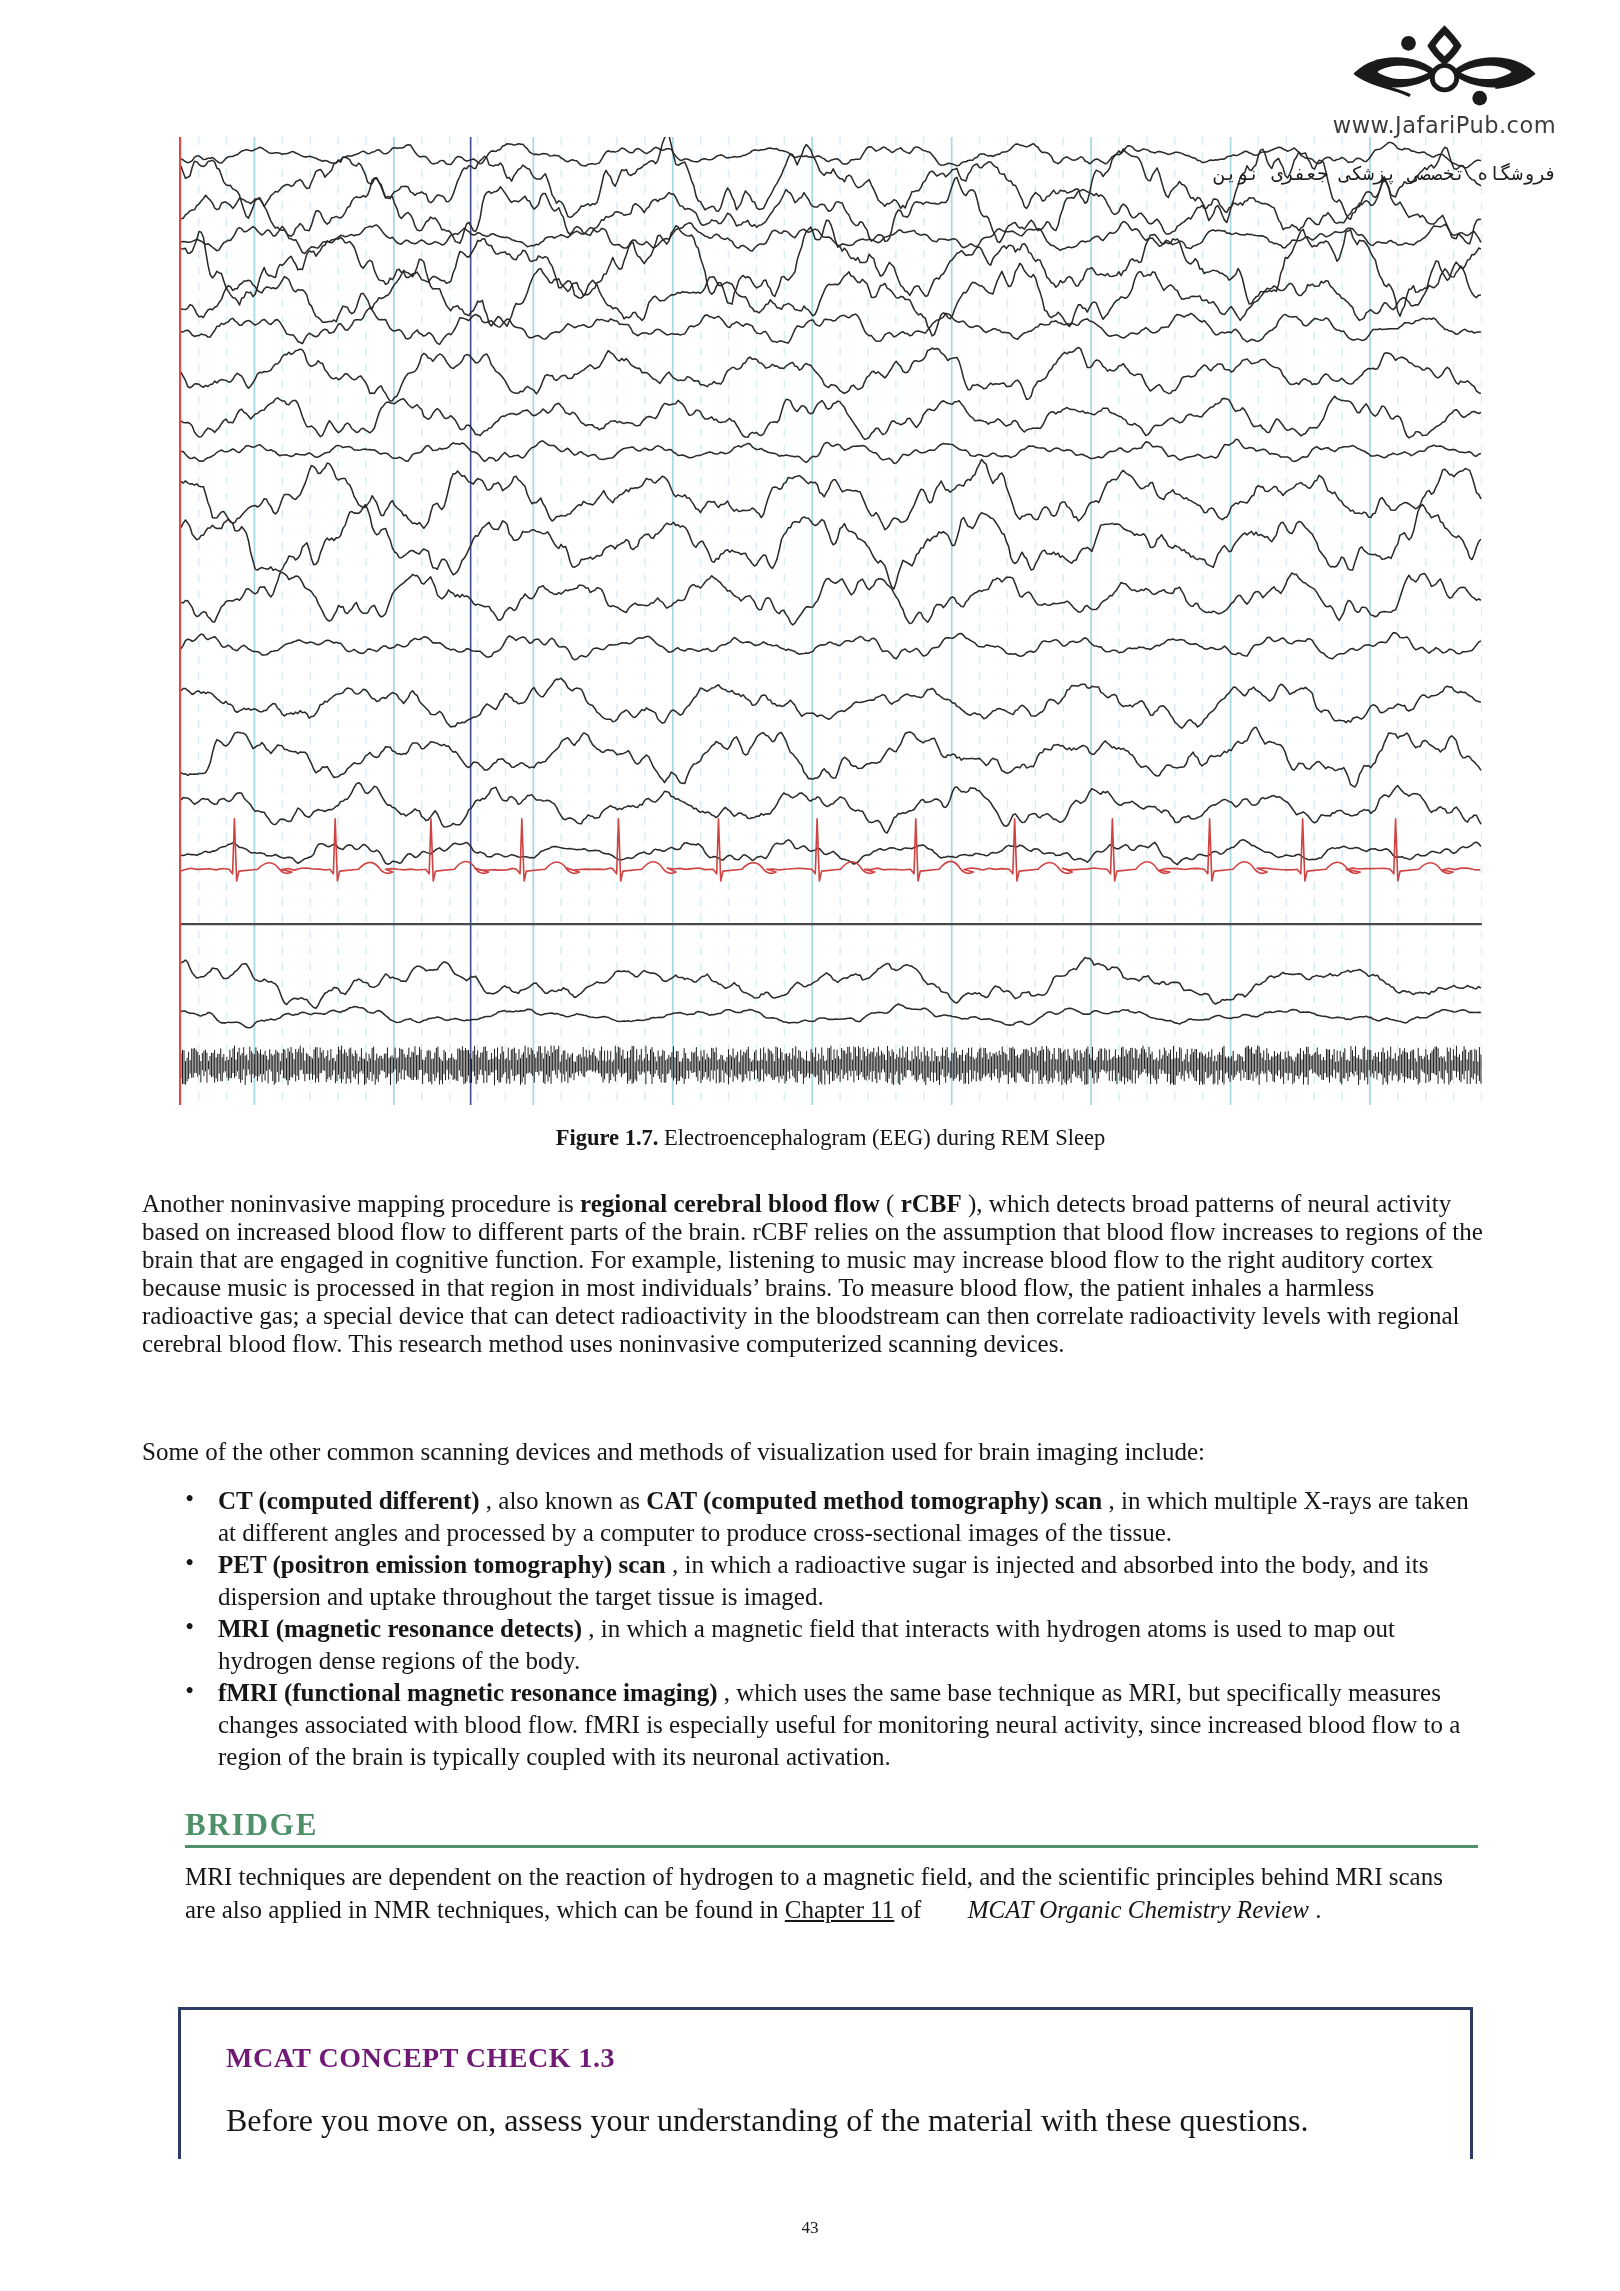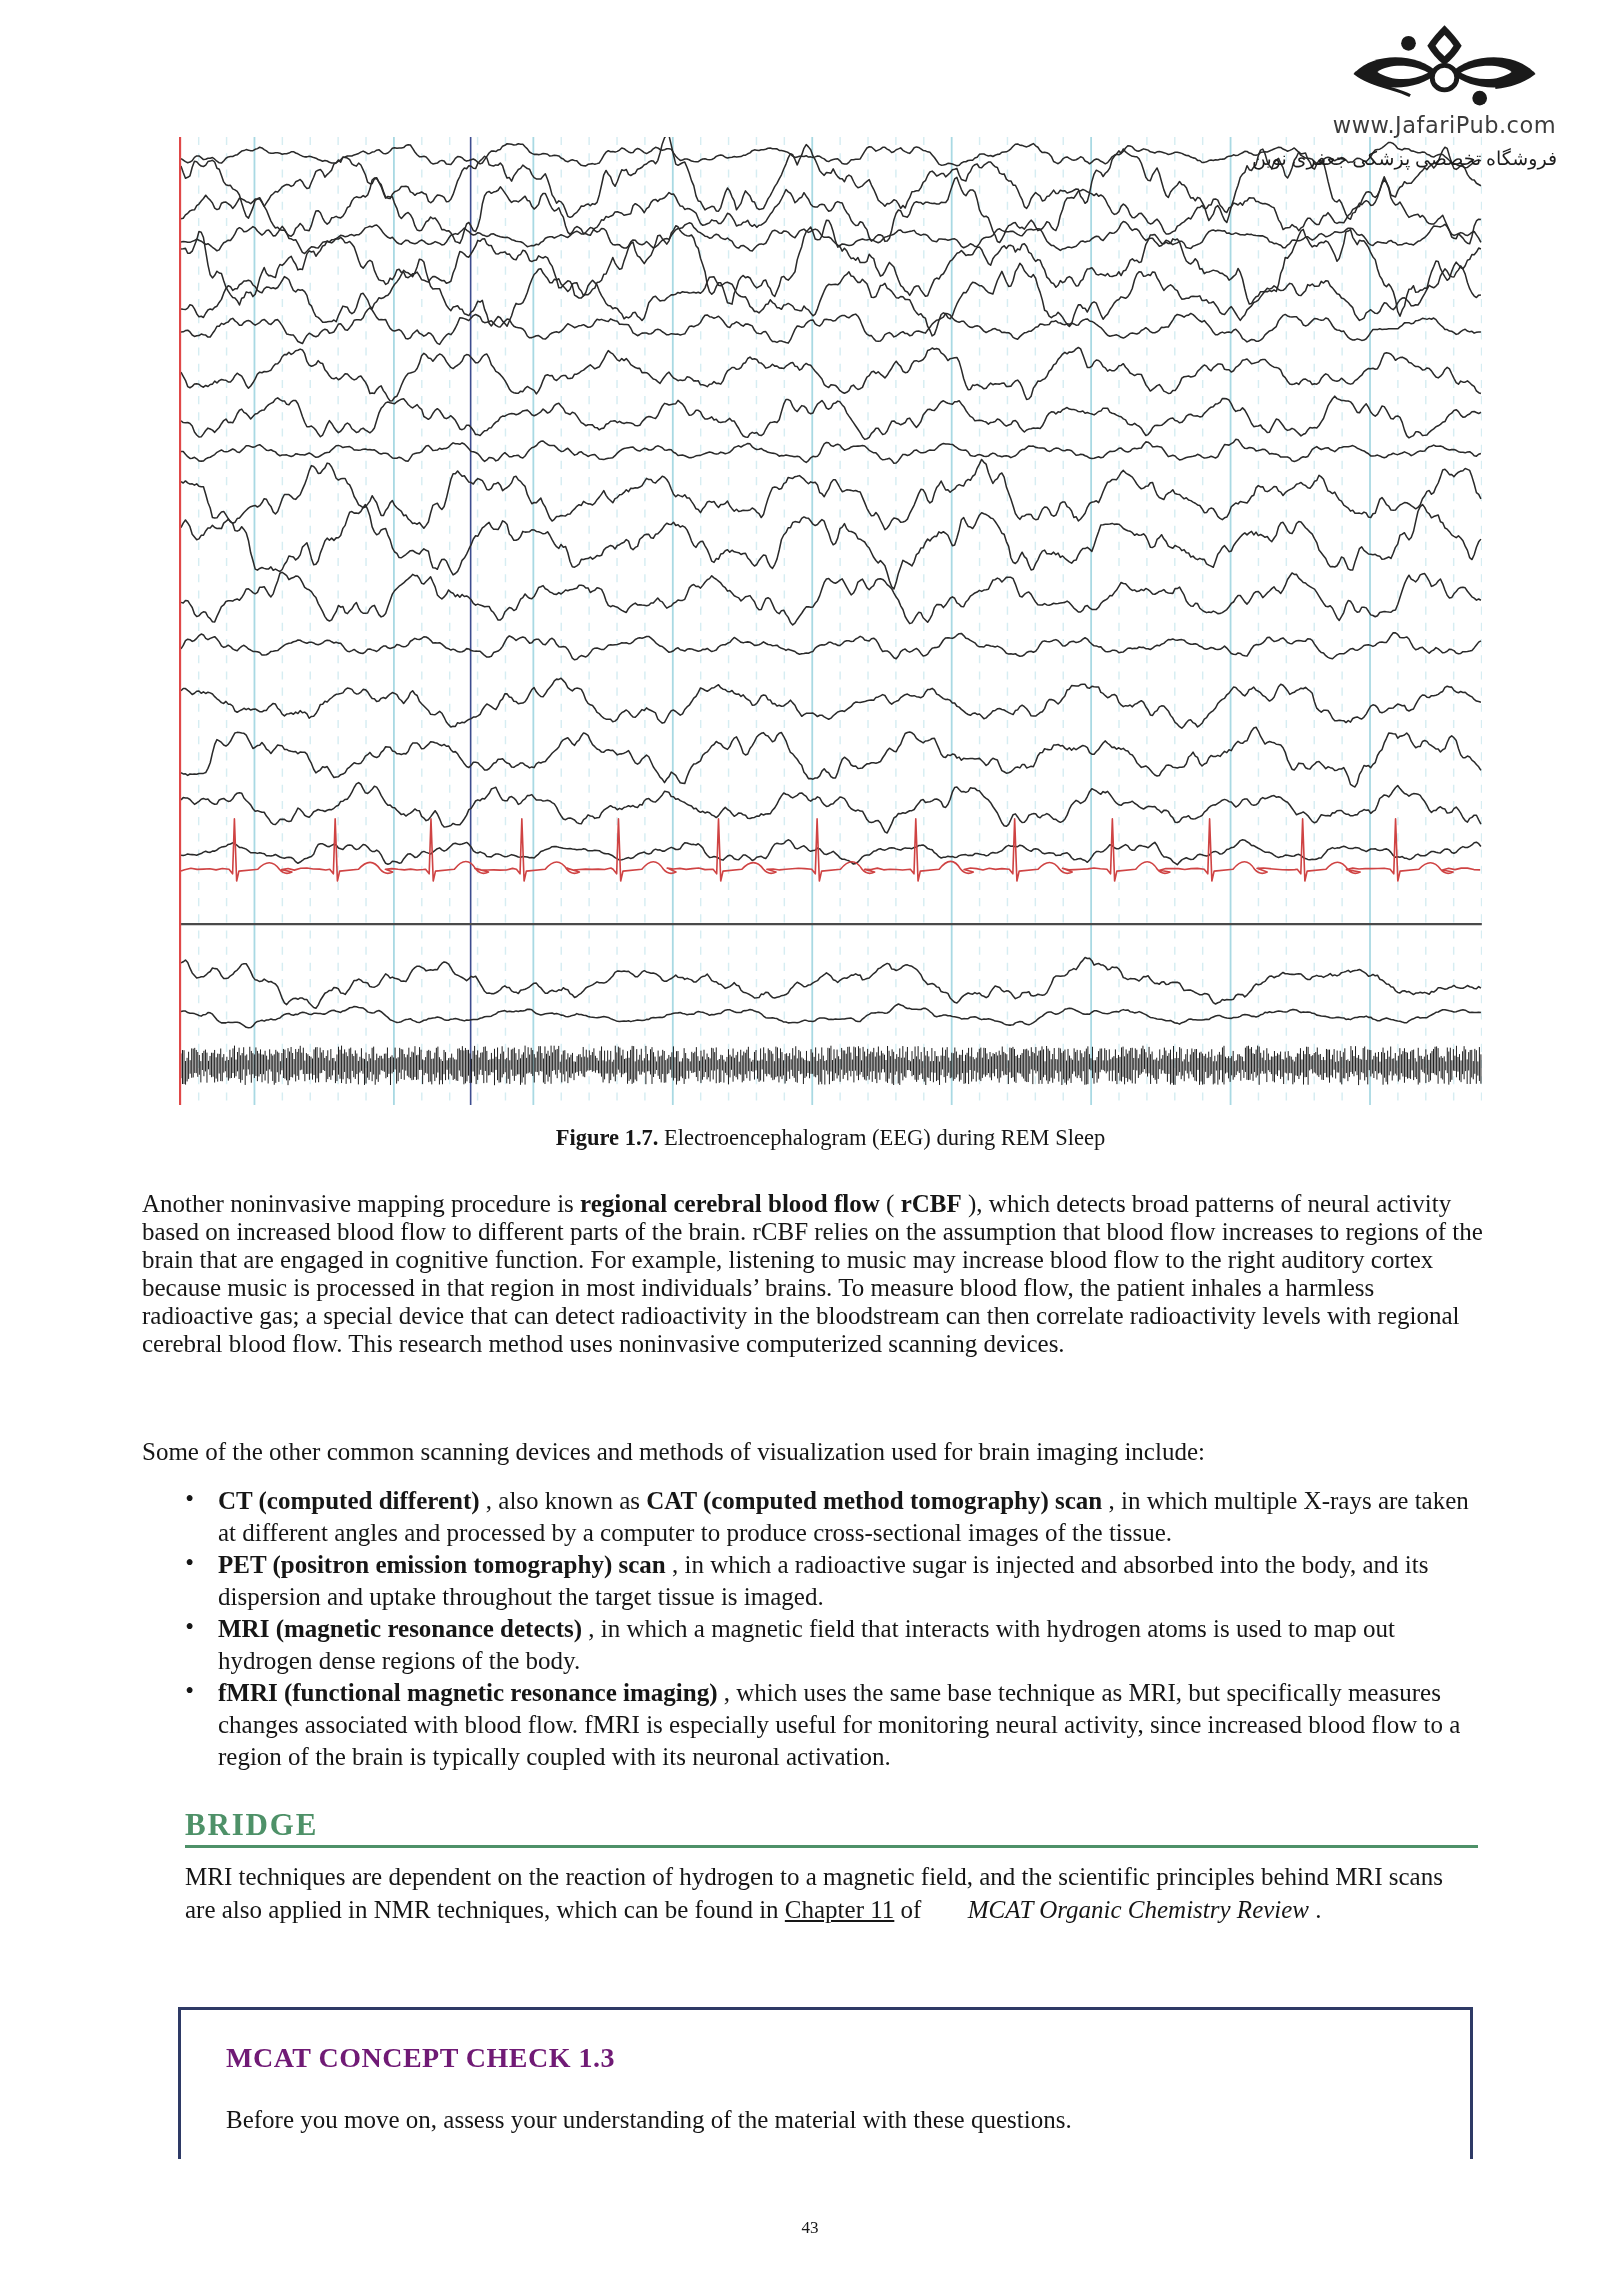--- a/index.html
+++ b/index.html
@@ -2,21 +2,21 @@
 <html style="font-size:14.4px"><head>
 <meta charset="utf-8">
 <style>
   html,body{margin:0;padding:0;background:#ffffff;}
   .page{position:relative;width:1620px;height:2292px;background:#ffffff;overflow:hidden;
         font-family:"Liberation Serif", serif;color:#161616;padding-left:8px;}
   
   .logo{position:absolute;left:1332px;top:21.6px;width:225px;text-align:center;z-index:5;}
   .logo svg{display:block;margin:0 auto;}
   .logo .site{font-family:"DejaVu Sans", sans-serif;font-size:22.5px;color:#3c3c3c;letter-spacing:0.5px;}
-  .logo .fa{font-family:Liberation Serif, serif;font-size:19px;color:#1d1d1d;margin-top:9px;white-space:nowrap;}
+  .logo .fa{font-family:Liberation Mono, monospace;font-size:19px;color:#1d1d1d;margin-top:24px;white-space:nowrap;}
   
   .figure-wrap{position:absolute;left:179px;top:137px;width:1303px;height:968px;z-index:1;}
   .caption{position:absolute;left:179px;top:1125px;width:1303px;text-align:center;font-size:22.5px;z-index:2;}
   .caption b{font-weight:bold;}
   
   .body-par{position:absolute;left:142px;width:1343px;font-size:25px;line-height:28px;z-index:2;}
   .body-par .b{font-weight:bold;}
   .body-par .i{font-style:italic;margin-left:40px;}
   .body-par .u{text-decoration:underline;cursor:pointer;}
   #para1{top:1190px;}
@@ -28,21 +28,21 @@
   
   .bridge-title{position:absolute;left:185px;top:1807px;font-size:31px;font-weight:bold;letter-spacing:1.8px;z-index:2;}
   .bridge-rule{position:absolute;left:185px;top:1845px;width:1293px;height:2.7px;z-index:2;}
   .bridge-body{position:absolute;left:185px;top:1860px;width:1283px;font-size:25px;line-height:33px;z-index:2;}
   .bridge-body .i{font-style:italic;}
   .bridge-body .u{text-decoration:underline;cursor:pointer;}
   
   .concept-box{position:absolute;left:178px;top:2007px;width:1289px;height:149px;
                border-left:3.6px solid;border-right:3.6px solid;border-top:3.6px solid;z-index:2;}
   .concept-title{position:absolute;left:45px;top:32px;font-size:28px;font-weight:bold;letter-spacing:0.5px;}
-  .concept-body{position:absolute;left:45px;top:94px;width:1197px;font-size:25px;line-height:32px;color:#161616;}
+  .concept-body{position:absolute;left:45px;top:94px;width:1197px;font-size:32px;line-height:32px;color:#161616;}
   
   .page-num{position:absolute;left:0;top:2218px;width:1620px;text-align:center;font-size:17px;z-index:2;}
 </style>
 </head>
 <body>
 
 <div class="page">
 
   <div class="logo">
     <svg width="203" height="90" viewBox="0 0 240 110">

